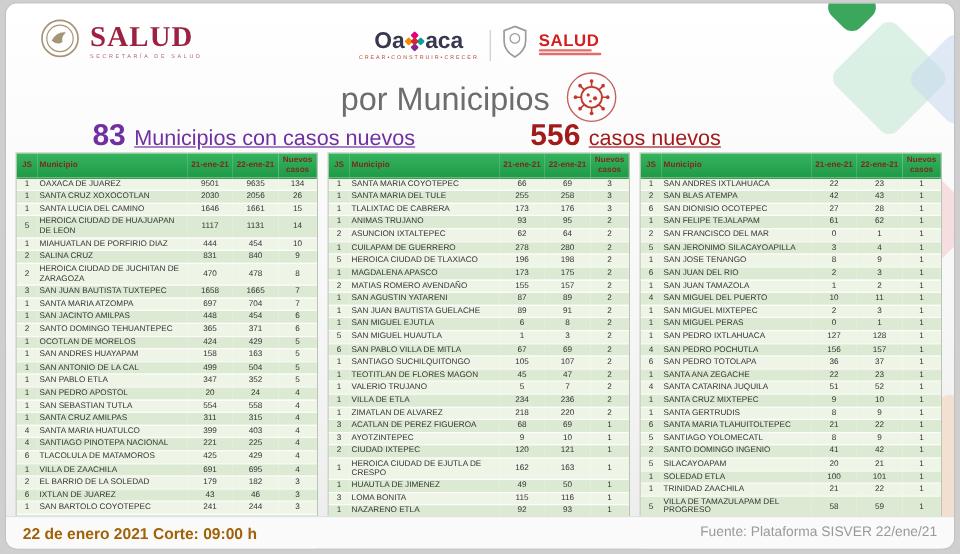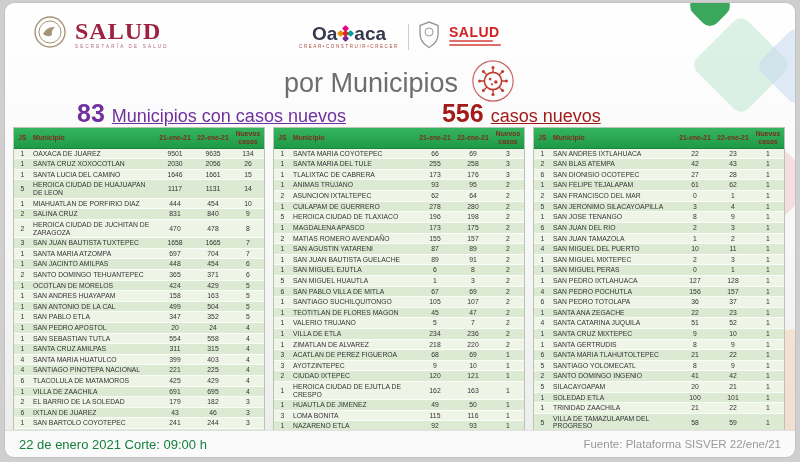--- a/index.html
+++ b/index.html
@@ -53,21 +53,21 @@
   tbody tr:nth-child(even){background:#dcead3;}
   .c0{width:13px;text-align:center;}
   .c1{text-align:left;}
   th.c1{text-align:left;}
   .c2,.c3{width:34px;text-align:center;}
   .c4{width:28px;text-align:center;}
   
   .footer{position:absolute;left:0;right:0;bottom:0;height:27px;background:#fafafa;
     border-top:1px solid #e1e1e1;display:flex;align-items:center;
     justify-content:space-between;padding:0 14px;z-index:3;box-sizing:border-box;}
-  .footer .left{color:#15803d;font-size:13px;font-weight:normal;}
+  .footer .left{color:#a16207;font-size:13px;font-weight:bold;}
   .footer .right{color:#9a9a9a;font-size:11.5px;padding-left:32px;}
   .icon-virus{width:46px;height:46px;}
   .oax-x{width:15px;height:15px;position:relative;margin:0 1px;}
   .oax-x i{position:absolute;width:5px;height:5px;transform:rotate(45deg);border-radius:1px;}
 </style>
 </head>
 <body>
 
 <div class="frame">
 

